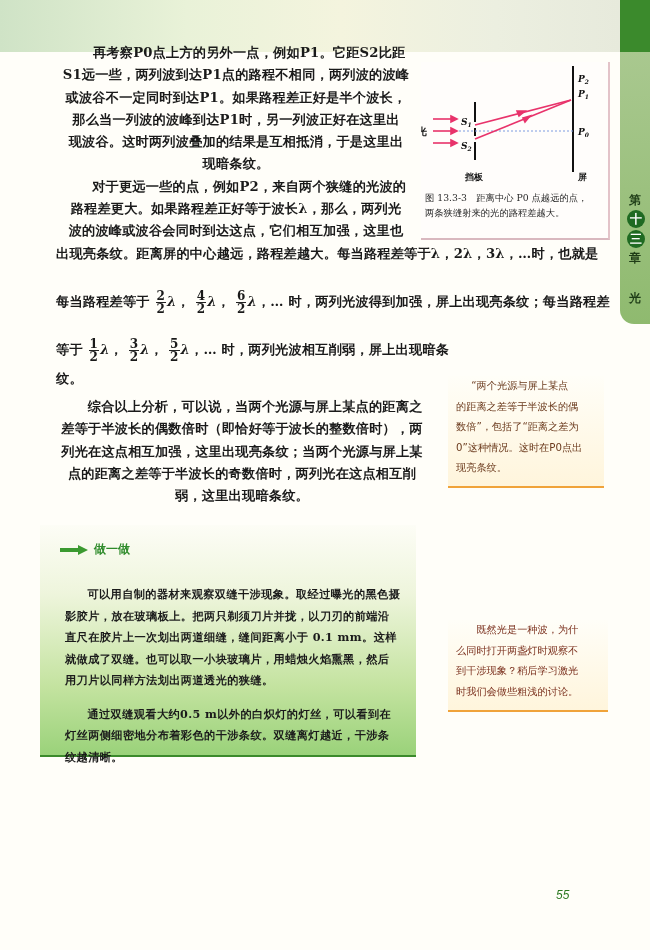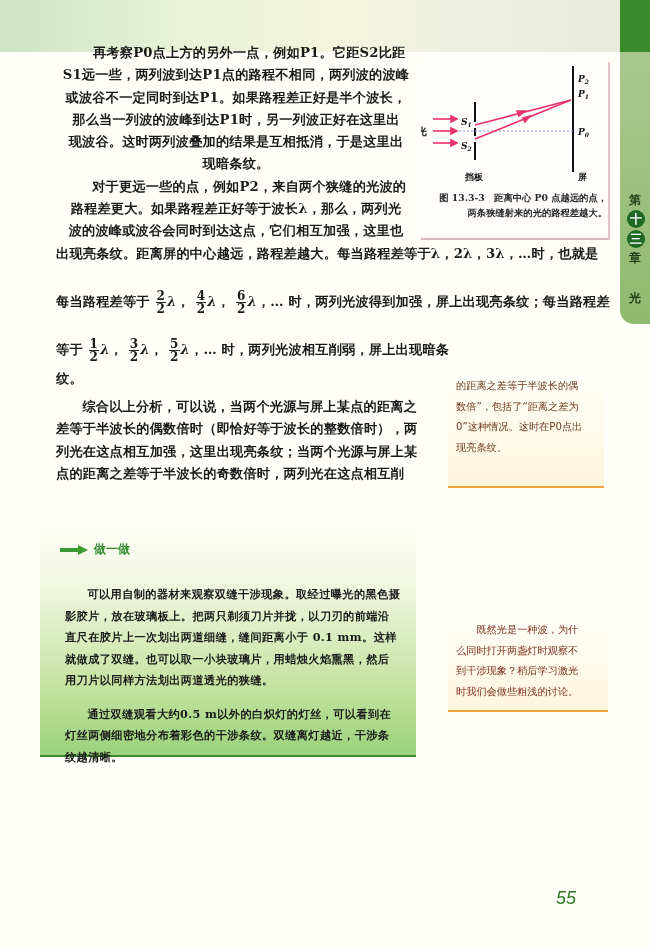--- a/index.html
+++ b/index.html
@@ -40,21 +40,21 @@
   .frac span { display:block; }
   .frac .num { border-bottom:1px solid #222; padding:0 1px; }
   .lam { font-style:italic; font-family:"DejaVu Serif",serif; }
   .figure {
     position:absolute; left:421px; top:62px; width:187px; height:176px;
     background:#fffdfb;
     border-right:2px solid #e3c3c9; border-bottom:2px solid #d9b8bf;
   }
   .fig-caption {
     position:absolute; left:4px; top:128px; width:182px; font-size:9.3px; line-height:15px;
-    font-weight:bold; color:#2a2a2a;text-align:right;
+    font-weight:normal; color:#2a2a2a;
   }
   .note {
     position:absolute; font-family:"DejaVu Sans",sans-serif; font-size:10.2px; line-height:20.5px;
     color:#6b3a1d; background:linear-gradient(180deg,#fffef8,#fff5dc);
     border-bottom:2px solid #f0a33a; padding:0 6px 4px 8px; box-sizing:border-box;
   }
   .note p { margin:0; }
   .do-box {
     position:absolute; left:40px; top:525px; width:376px; height:230px;
     background:linear-gradient(180deg,#fdfdf6 0%,#eef5dc 30%,#c4e3a0 70%,#9ad27a 100%);
@@ -64,21 +64,21 @@
     position:absolute; left:20px; top:16px; font-family:"DejaVu Sans",sans-serif; font-weight:bold;
     color:#2e8b2a; font-size:12px; display:flex; align-items:center; gap:6px;
   }
   .do-text {
     position:absolute; left:13px; top:47px; width:360px; font-size:11.2px; line-height:21.5px;
     font-weight:bold; color:#1b1b1b; letter-spacing:0.4px;
   }
   .do-text p { margin:12px; }
   .page-num {
     position:absolute; left:556px; top:888px; font-family:"Liberation Sans",sans-serif;
-    font-style:italic; font-size:18px; color:#2d7a22;
+    font-style:italic; font-size:12px; color:#2d7a22;
   }
 </style>
 </head>
 <body>
 
 <div class="top-band"></div>
 <div class="top-band-green"></div>
 
 <div class="side-tab">
   <div class="ch" style="top:140px">第</div>
@@ -109,25 +109,26 @@
 </div>
 
 <div class="para" style="left:56px; top:338px; width:400px; white-space:nowrap;">
   <span>等于</span>
   <span class="frac"><span class="num">1</span><span>2</span></span><span class="lam">λ</span>，
   <span class="frac"><span class="num">3</span><span>2</span></span><span class="lam">λ</span>，
   <span class="frac"><span class="num">5</span><span>2</span></span><span class="lam">λ</span><span>，… 时，两列光波相互削弱，屏上出现暗条</span>
 </div>
 <div class="para" style="left:56px; top:368px;">纹。</div>
 
-<div class="para" style="left:56px; top:396px; width:372px;">
+<div class="para" style="left:56px; top:396px; width:372px;text-align:center;">
   <p class="indent">综合以上分析，可以说，当两个光源与屏上某点的距离之</p>
   <p>差等于半波长的偶数倍时（即恰好等于波长的整数倍时），两</p>
   <p>列光在这点相互加强，这里出现亮条纹；当两个光源与屏上某</p>
   <p>点的距离之差等于半波长的奇数倍时，两列光在这点相互削</p>
+  <p>弱，这里出现暗条纹。</p>
 </div>
 
 <div class="figure">
   <svg width="187" height="130" viewBox="0 0 187 130">
     <line x1="54" y1="40" x2="54" y2="98" stroke="#111" stroke-width="2"></line>
     <line x1="54" y1="60" x2="54" y2="66" stroke="#fffdfb" stroke-width="3"></line>
     <line x1="54" y1="74" x2="54" y2="80" stroke="#fffdfb" stroke-width="3"></line>
     <line x1="152" y1="4" x2="152" y2="110" stroke="#111" stroke-width="2"></line>
     <line x1="30" y1="69" x2="152" y2="69" stroke="#7d9be0" stroke-width="1" stroke-dasharray="2,2"></line>
     <g stroke="#e8336b" stroke-width="1.6" fill="#e8336b">
@@ -151,20 +152,21 @@
     <text x="44" y="118" font-size="9" font-weight="bold" font-family="DejaVu Serif,serif" fill="#111">挡板</text>
     <text x="157" y="118" font-size="9" font-weight="bold" font-family="DejaVu Serif,serif" fill="#111">屏</text>
   </svg>
   <div class="fig-caption">
     <div>图 13.3-3　距离中心 P0 点越远的点，</div>
     <div>两条狭缝射来的光的路程差越大。</div>
   </div>
 </div>
 
 <div class="note" style="left:448px; top:376px; width:156px; height:112px;">
+  <p style="text-indent:1.5em">“两个光源与屏上某点</p>
   <p>的距离之差等于半波长的偶</p>
   <p>数倍”，包括了“距离之差为</p>
   <p>0”这种情况。这时在P0点出</p>
   <p>现亮条纹。</p>
 </div>
 
 <div class="do-box">
   <div class="do-title">
     <svg width="28" height="10" viewBox="0 0 28 10">
       <path d="M0 3 L18 3 L18 0 L28 5 L18 10 L18 7 L0 7 Z" fill="#3b9a30"></path>

